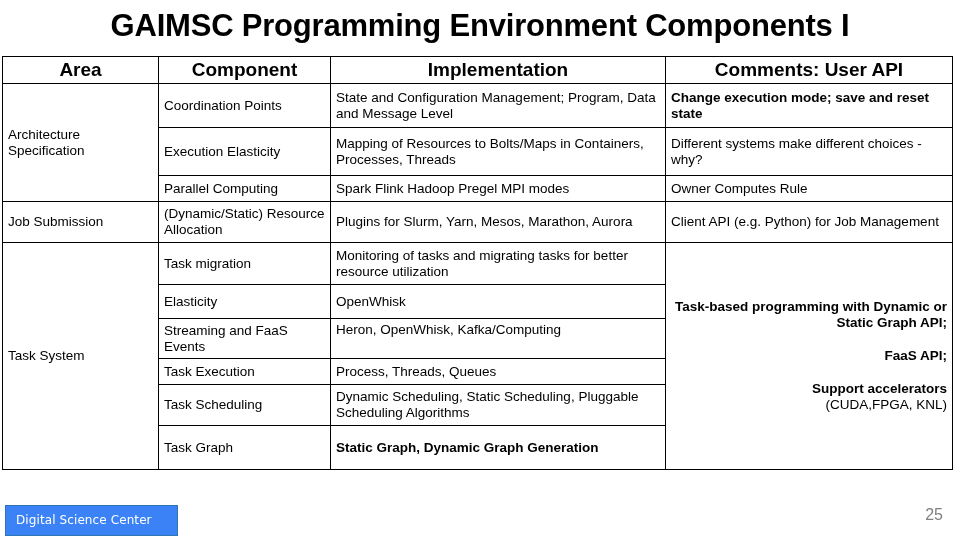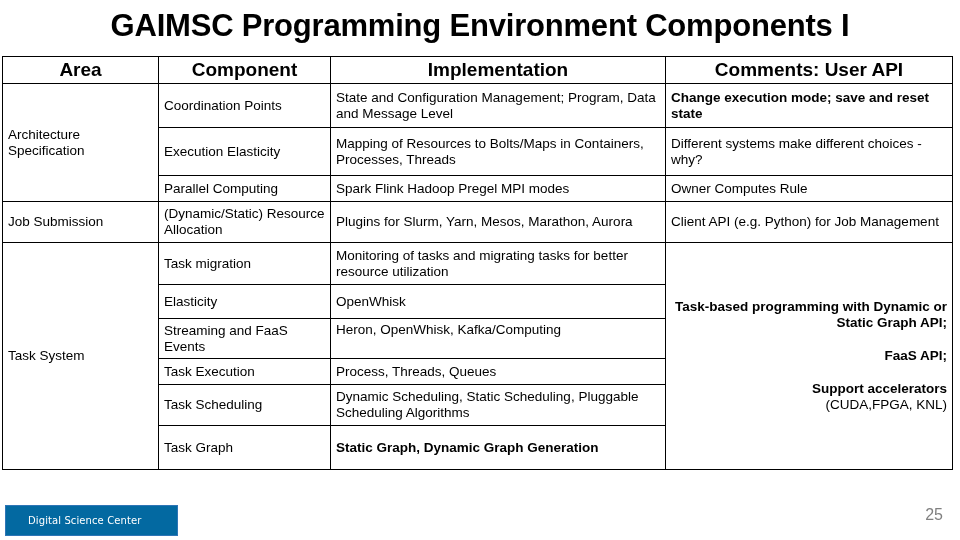--- a/index.html
+++ b/index.html
@@ -116,27 +116,27 @@
     font-weight: normal;
   }
 
   
   .footer-badge {
     position: absolute;
     left: 5px;
     top: 505px;
     width: 173px;
     height: 31px;
-    background: #0369a1;
+    background: #3b82f6;
     border: 1px solid #2e75b6;
     box-sizing: border-box;
     color: #ffffff;
-    font-size: 10px;
+    font-size: 12px;
     line-height: 29px;
-    padding-left: 22px;
+    padding-left: 10px;
     letter-spacing: 0.1px;
     font-family: "DejaVu Sans", sans-serif;
   }
   .page-number {
     position: absolute;
     right: 17px;
     top: 508px;
     font-size: 16px;
     color: #808080;
     line-height: 14px;

